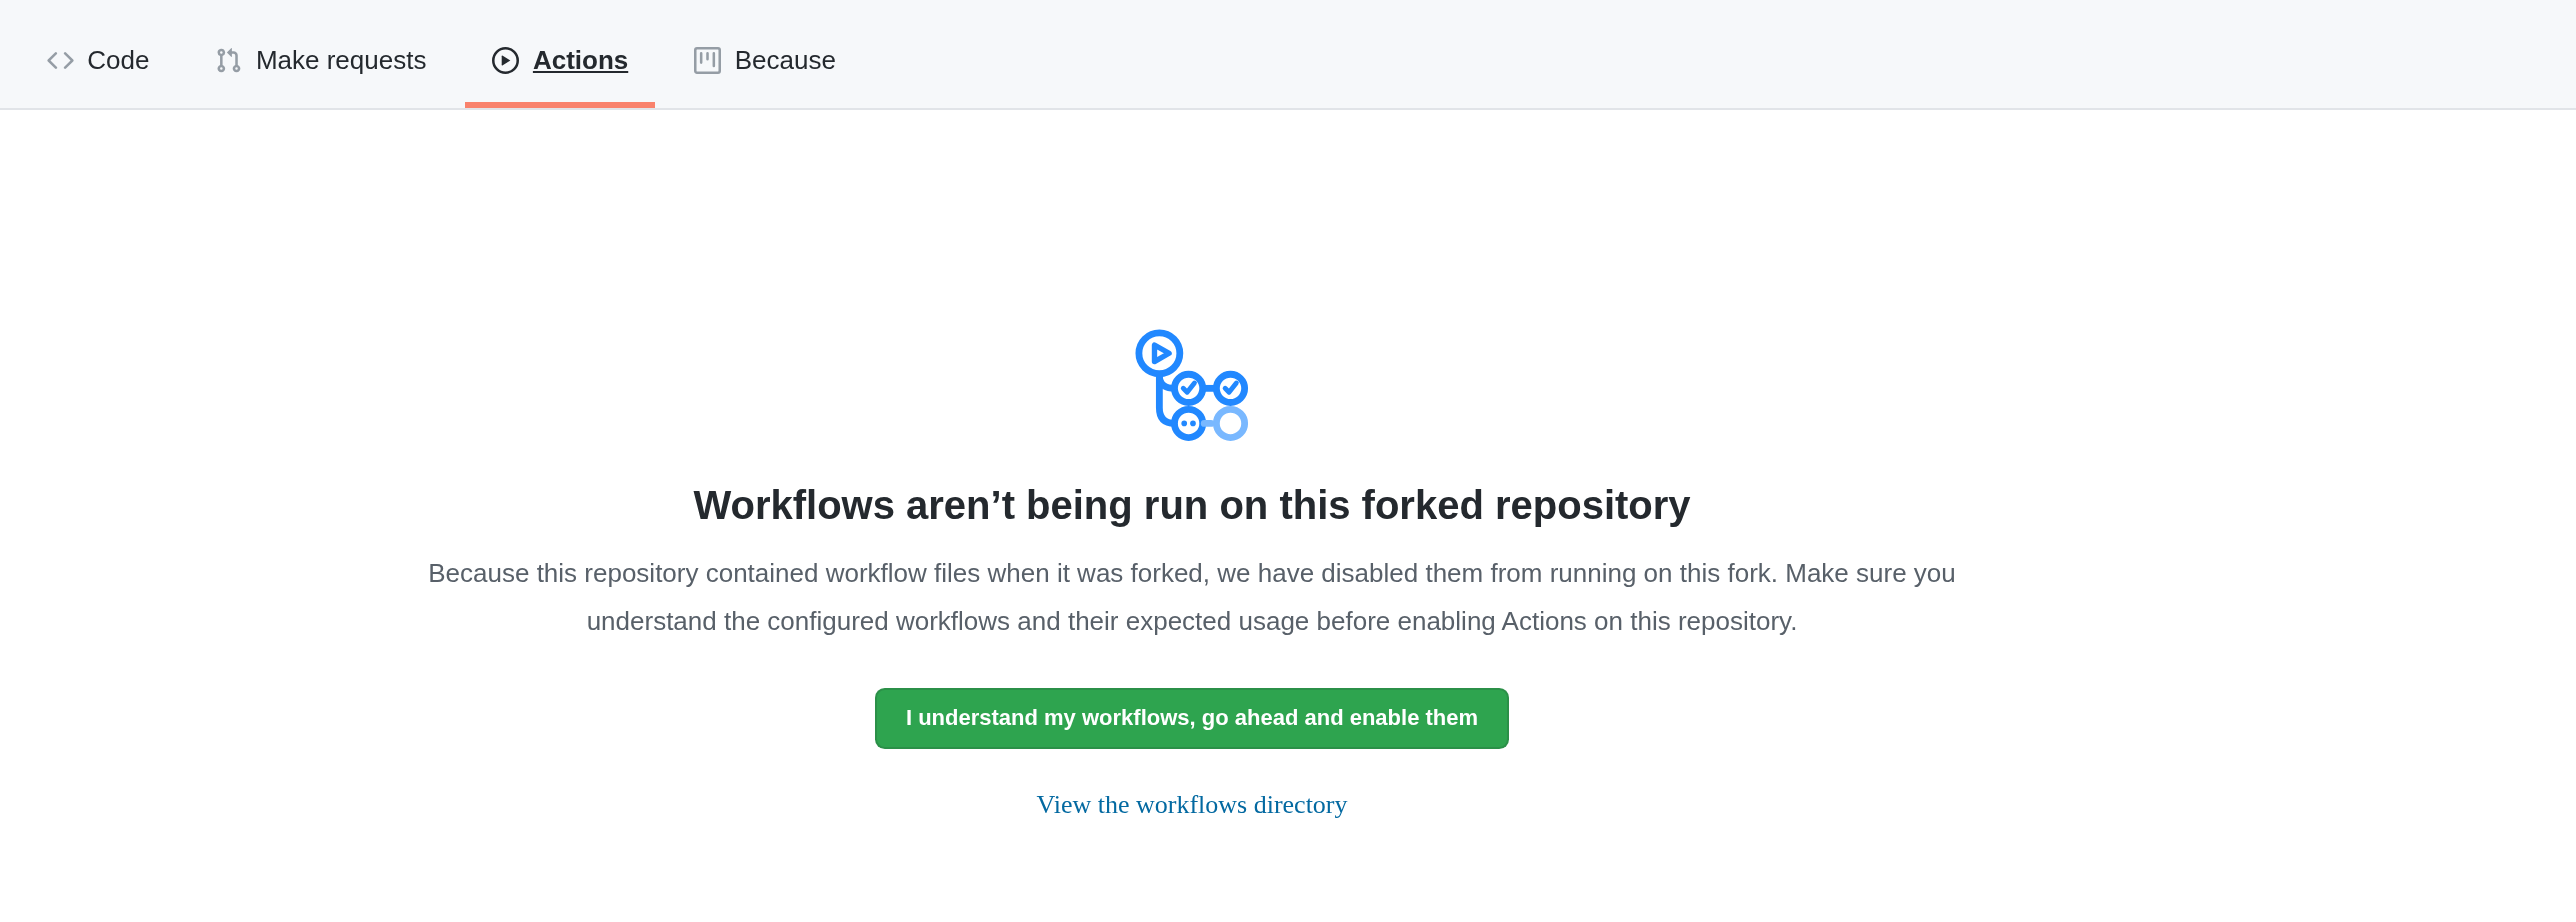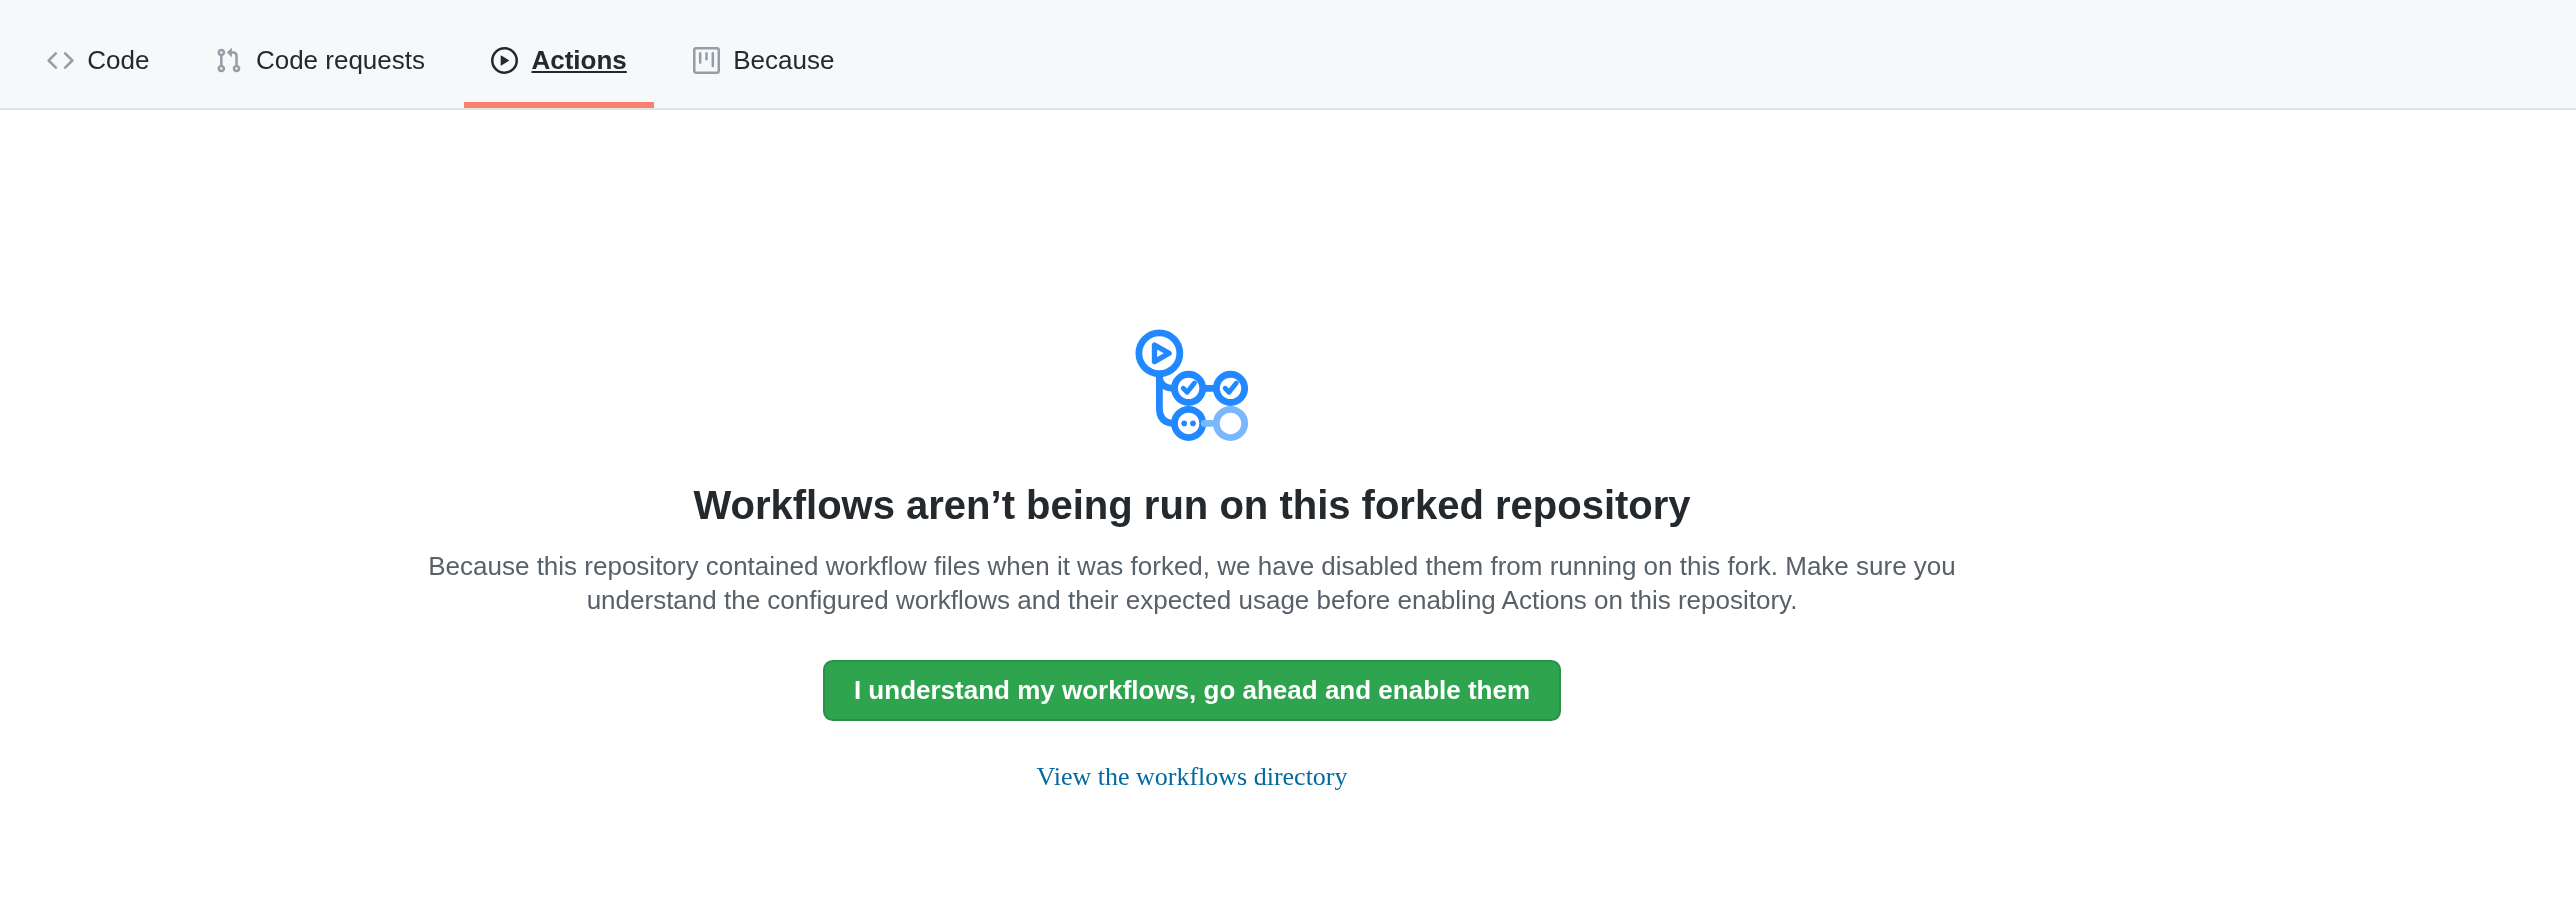--- a/index.html
+++ b/index.html
@@ -52,29 +52,29 @@
     margin: 36px 0 0 0;
     font-size: 40px;
     line-height: 47px;
     font-weight: 700;
     color: #24292e;
   }
   .bs-desc {
     margin: 19.5px auto 0 auto;
     max-width: 1622px;
     font-size: 26px;
-    line-height: 34px;
+    line-height: 48px;
     color: #586069;
   }
   .enable-btn {
     margin-top: 43px;
     height: 61px;
     padding: 0 29px;
     font-family: inherit;
-    font-size: 26px;
+    font-size: 22px;
     font-weight: 700;
     color: #ffffff;
     background: #2ea44f;
     border: 2px solid rgba(27,31,35,0.15);
     border-radius: 9.8px;
     cursor: pointer;
   }
   .dir-link {
     display: inline-block;
     margin-top: 41px;
@@ -98,21 +98,21 @@
     </span>
     <span>Code</span>
   </div>
 
   <div class="tab">
     <span class="ticon">
       <svg viewBox="0 0 16 16">
           <path d="M7.177 3.073L9.573.677A.25.25 0 0110 .854v4.792a.25.25 0 01-.427.177L7.177 3.427a.25.25 0 010-.354zM3.75 2.5a.75.75 0 100 1.5.75.75 0 000-1.5zm-2.25.75a2.25 2.25 0 113 2.122v5.256a2.251 2.251 0 11-1.5 0V5.372A2.25 2.25 0 011.5 3.25zM11 2.5h-1V4h1a1 1 0 011 1v5.628a2.251 2.251 0 101.5 0V5A2.5 2.5 0 0011 2.5zm1 10.25a.75.75 0 111.5 0 .75.75 0 01-1.5 0zM3.75 12a.75.75 0 100 1.5.75.75 0 000-1.5z"></path>
         </svg>
     </span>
-    <span>Code requests</span>
+    <span>Make requests</span>
   </div>
 
   <div class="tab selected">
     <span class="ticon">
       <svg viewBox="0 0 16 16">
           <path d="M8 0a8 8 0 100 16A8 8 0 008 0zM1.5 8a6.5 6.5 0 1113 0 6.5 6.5 0 01-13 0zm4.879-2.773l4.264 2.559a.25.25 0 010 .428l-4.264 2.559A.25.25 0 015.75 10.3V5.7a.25.25 0 01.629-.473z"></path>
         </svg>
     </span>
     <span>Actions</span>
   </div>

